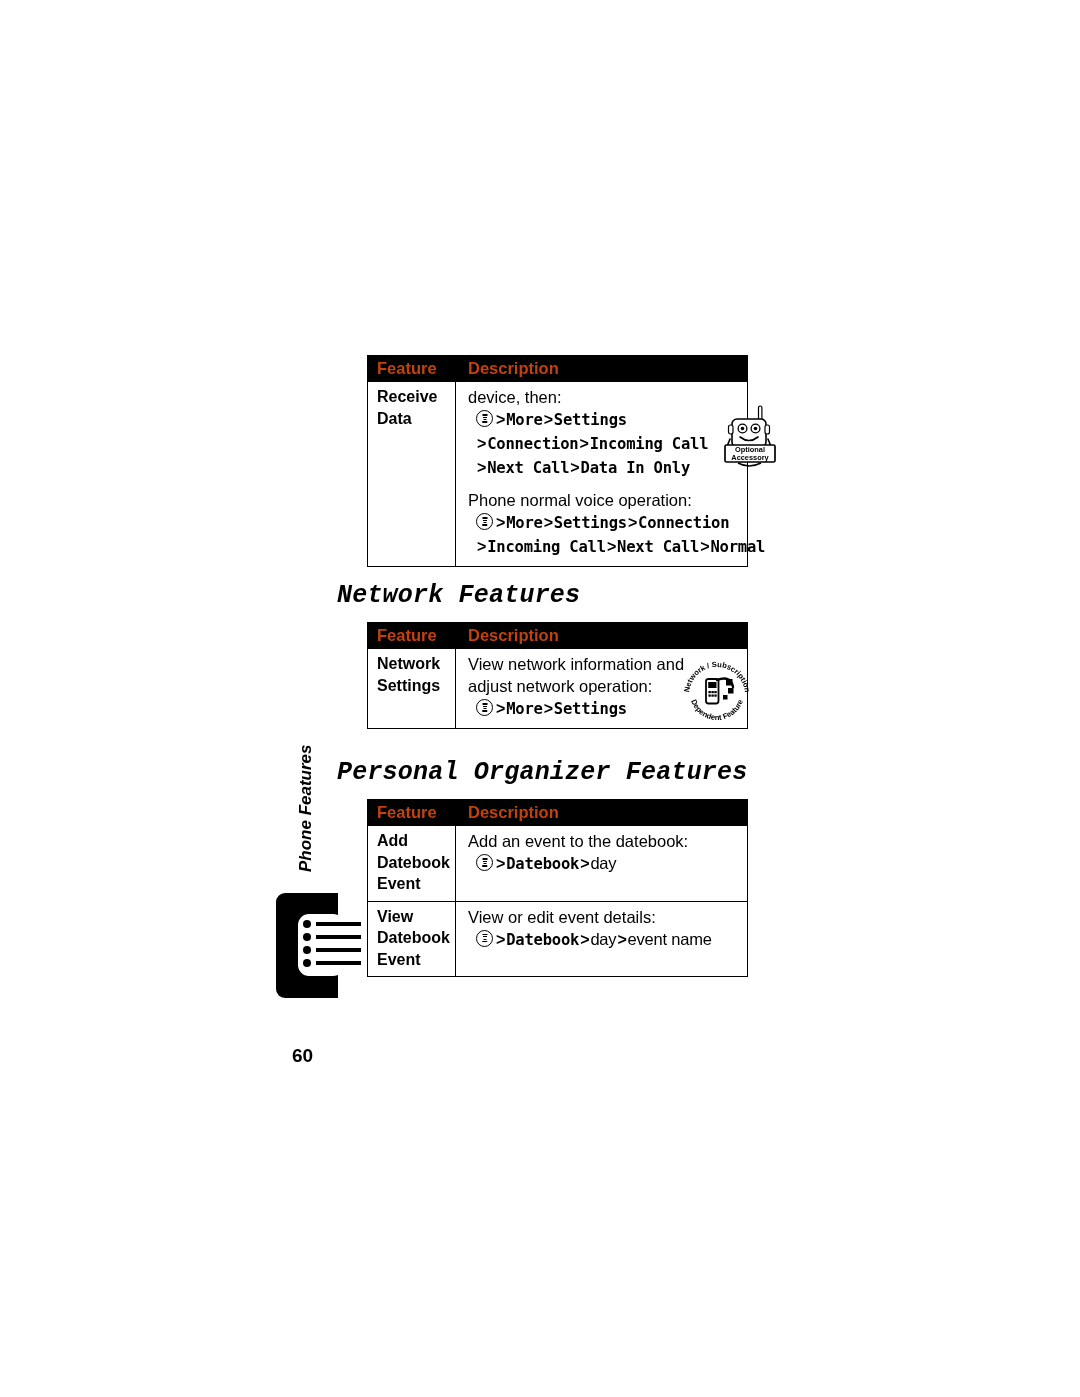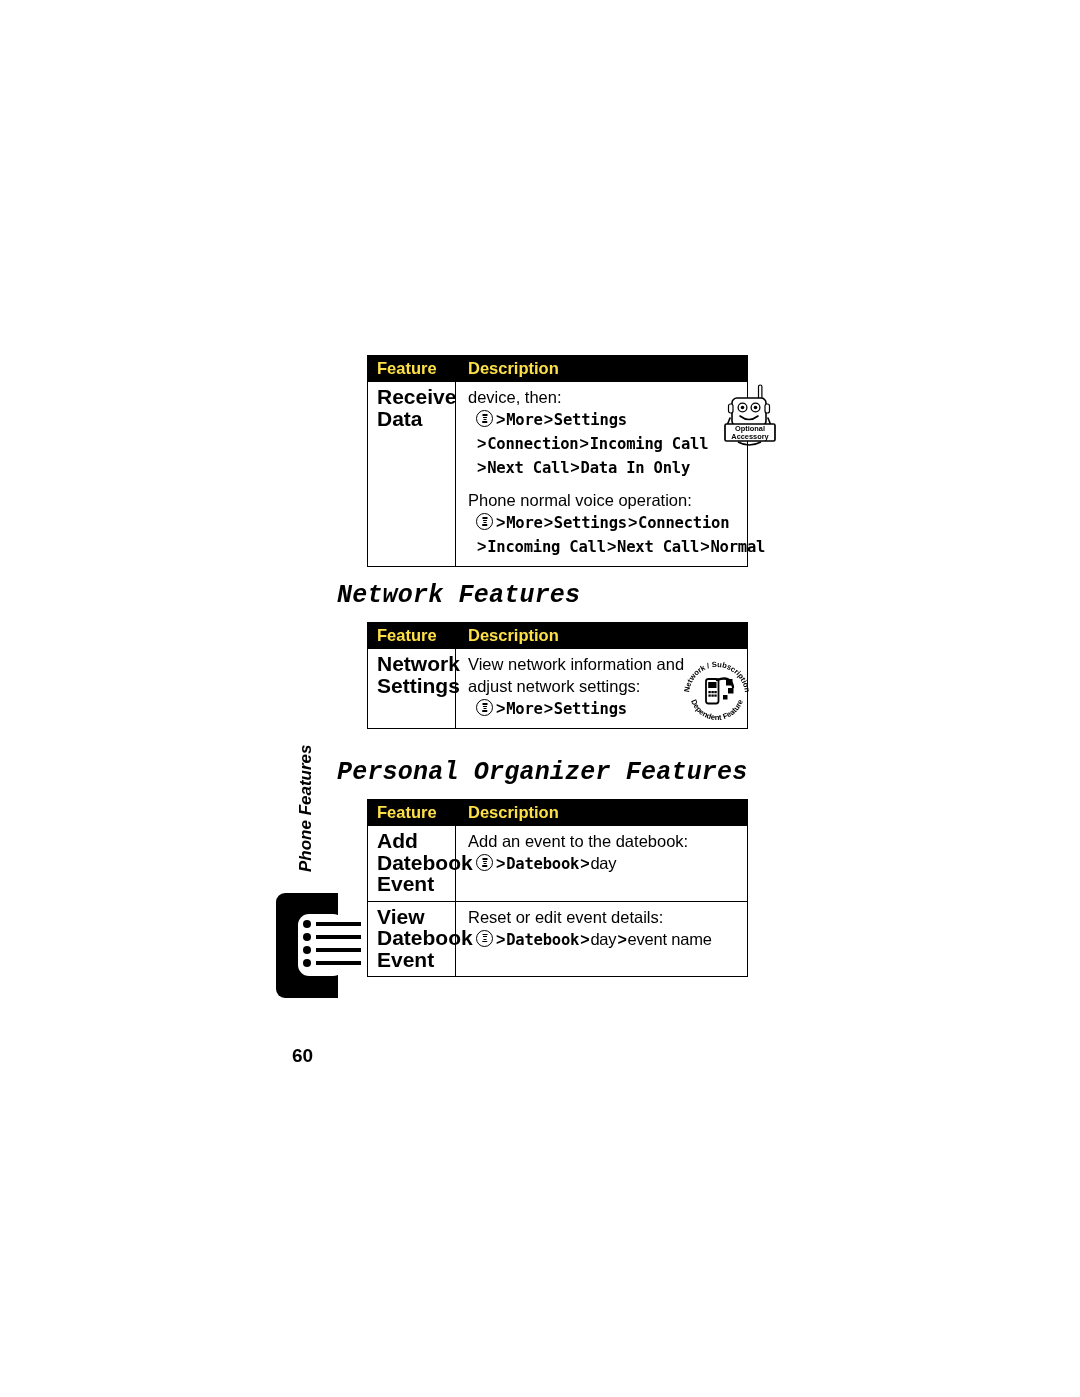--- a/index.html
+++ b/index.html
@@ -38,21 +38,21 @@
   .ftable {
     position: absolute;
     border: 1.5px solid #000;
     border-top: none;
     background: #fff;
     box-sizing: border-box;
   }
   .ftable .thead {
     display: flex;
     background: #000;
-    color: #fde047;
+    color: #c2410c;
     height: 26px;
     align-items: center;
   }
   .ftable .thead .th {
     font-size: 16.5px;
     font-weight: bold;
     line-height: 26px;
   }
   .th-feature { width: 88px; padding-left: 9px; box-sizing: border-box; }
   .th-desc { padding-left: 12px; box-sizing: border-box; }
@@ -72,21 +72,21 @@
     box-sizing: border-box;
   }
   .cell-desc {
     flex: 1 1 auto;
     padding: 4px 6px 7px 12px;
     box-sizing: border-box;
     position: relative;
   }
 
   .feat-line {
-    font-size: 21px;
+    font-size: 16px;
     font-weight: bold;
     line-height: 21.5px;
     white-space: nowrap;
   }
 
   .desc-plain {
     font-size: 16.5px;
     line-height: 22px;
     white-space: nowrap;
   }
@@ -134,21 +134,21 @@
   }
   .menukey i.b1 { top: 3.2px; width: 5px; height: 1.4px; }
   .menukey i.b2 { top: 5.6px; width: 4px; height: 1.4px; }
   .menukey i.b3 { top: 8.0px; width: 3px; height: 1.4px; }
   .menukey i.b4 { top: 10.2px; width: 5.5px; height: 1.6px; }
 
   
   .badge-optional {
     position: absolute;
     right: -8px;
-    top: 2px;
+    top: 23px;
     width: 58px;
     height: 66px;
   }
   
   .badge-network {
     position: absolute;
     right: -6px;
     top: 6px;
     width: 72px;
     height: 72px;
@@ -289,21 +289,21 @@
       <div class="th th-feature">Feature</div>
       <div class="th th-desc">Description</div>
     </div>
     <div class="trow">
       <div class="cell-feature">
         <div class="feat-line">Network</div>
         <div class="feat-line">Settings</div>
       </div>
       <div class="cell-desc">
         <div class="desc-plain">View network information and</div>
-        <div class="desc-plain">adjust network settings:</div>
+        <div class="desc-plain">adjust network operation:</div>
         <div class="desc-path">
           <span class="menukey"><i class="b1"></i><i class="b2"></i><i class="b3"></i><i class="b4"></i></span><span class="gt">&gt;</span><span>More</span><span class="gt">&gt;</span><span>Settings</span>
         </div>
 
         <div class="badge-network">
           <svg viewBox="0 0 72 72" width="72" height="72">
             <defs>
               <path id="arcTop" d="M 8,40 A 28,28 0 0 1 64,40"></path>
               <path id="arcBot" d="M 9,38 A 27,27 0 0 0 63,38"></path>
             </defs>
@@ -358,21 +358,21 @@
       </div>
     </div>
 
     <div class="trow">
       <div class="cell-feature">
         <div class="feat-line">View</div>
         <div class="feat-line">Datebook</div>
         <div class="feat-line">Event</div>
       </div>
       <div class="cell-desc">
-        <div class="desc-plain">Reset or edit event details:</div>
+        <div class="desc-plain">View or edit event details:</div>
         <div class="desc-path">
           <span class="menukey"><i class="b1"></i><i class="b2"></i><i class="b3"></i><i class="b4"></i></span><span class="gt">&gt;</span><span>Datebook</span><span class="gt">&gt;</span><span class="var">day</span><span class="gt">&gt;</span><span class="var">event name</span>
         </div>
       </div>
     </div>
   </div>
 
   <div class="side-label" style="left:296px; top:872px;">Phone Features</div>
 
   <div class="thumb-tab" style="left:276px; top:893px;">

